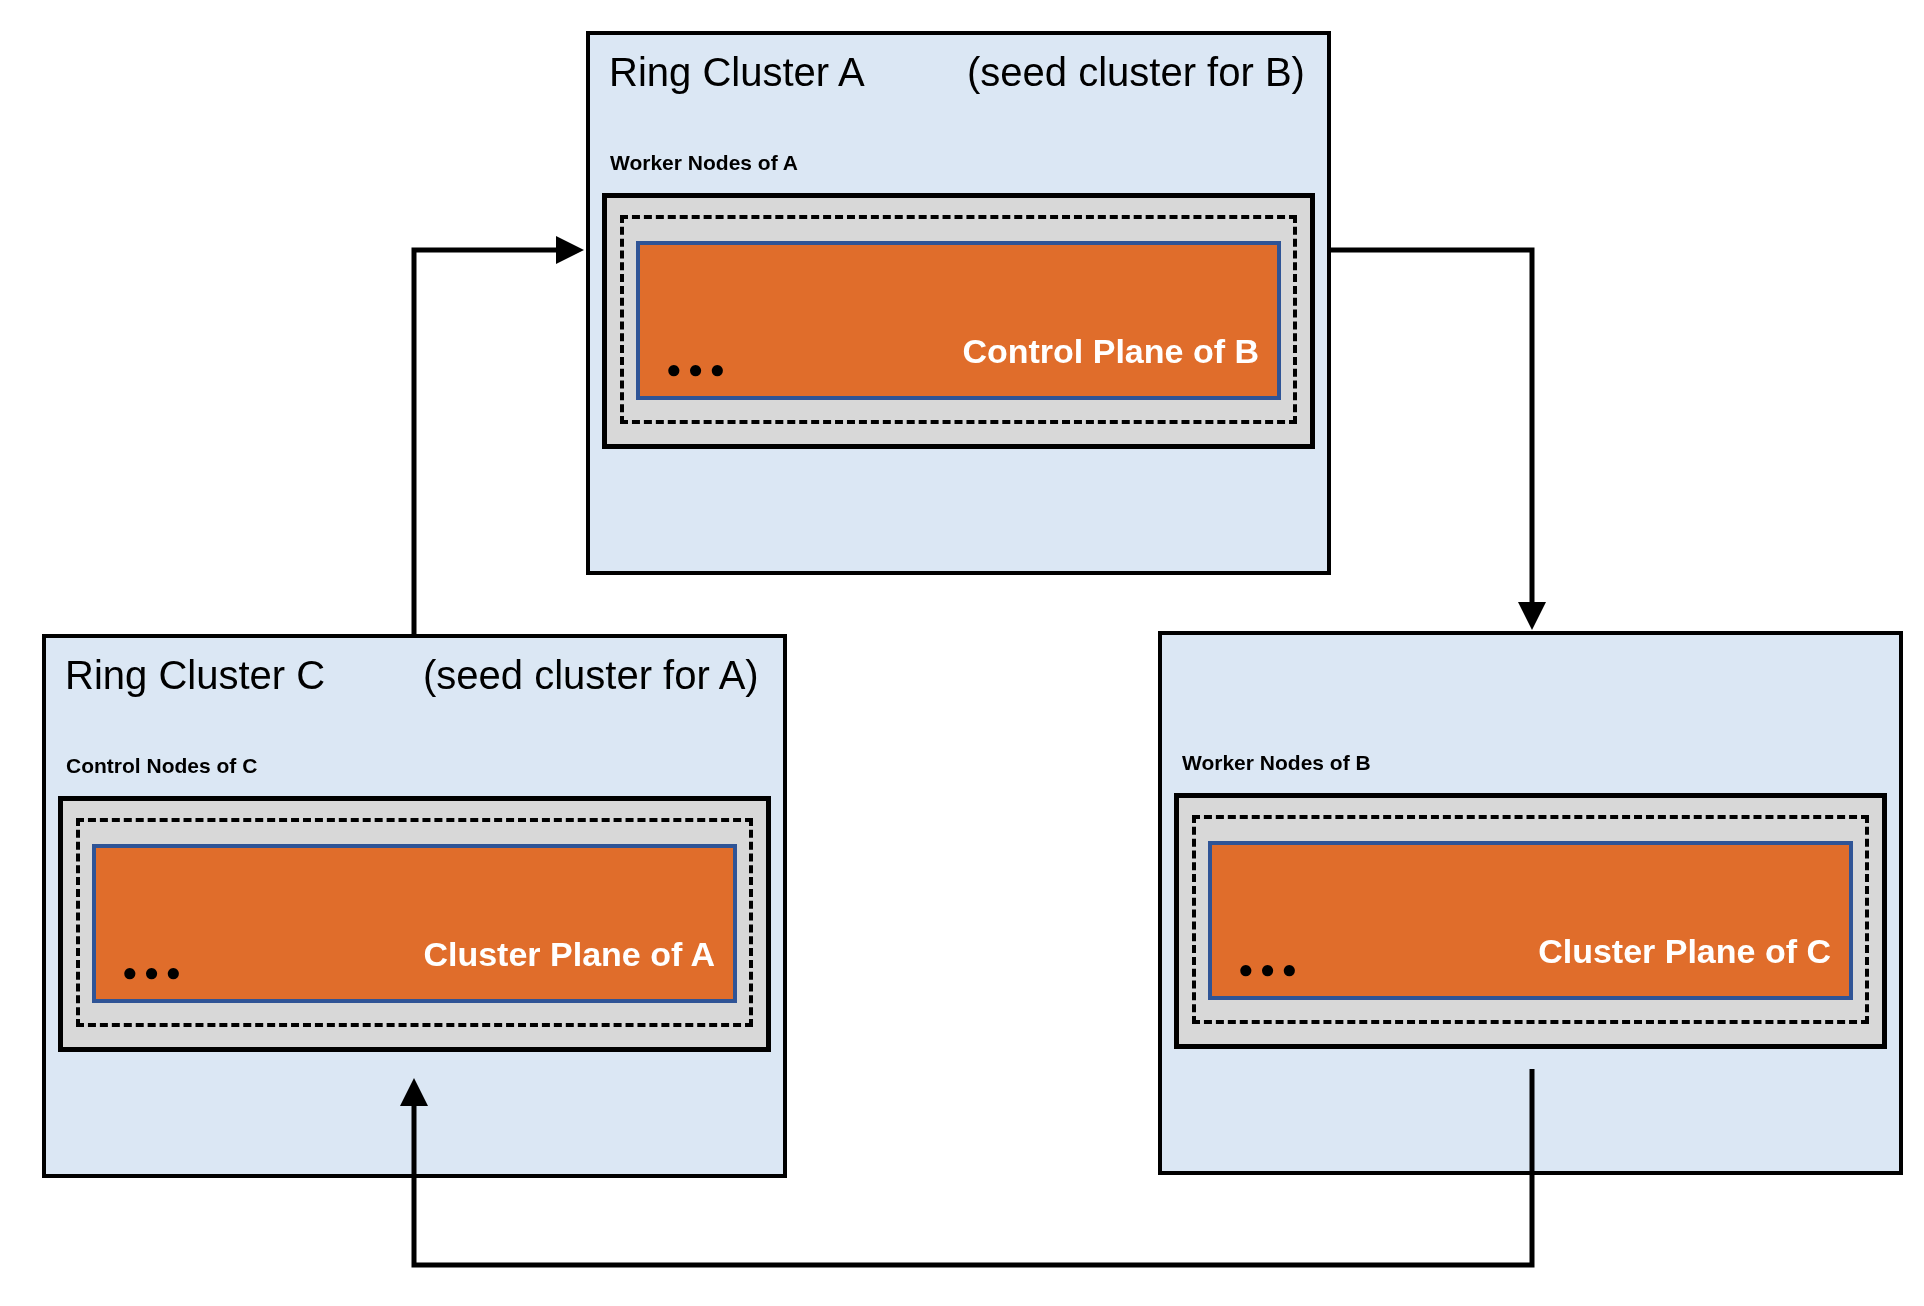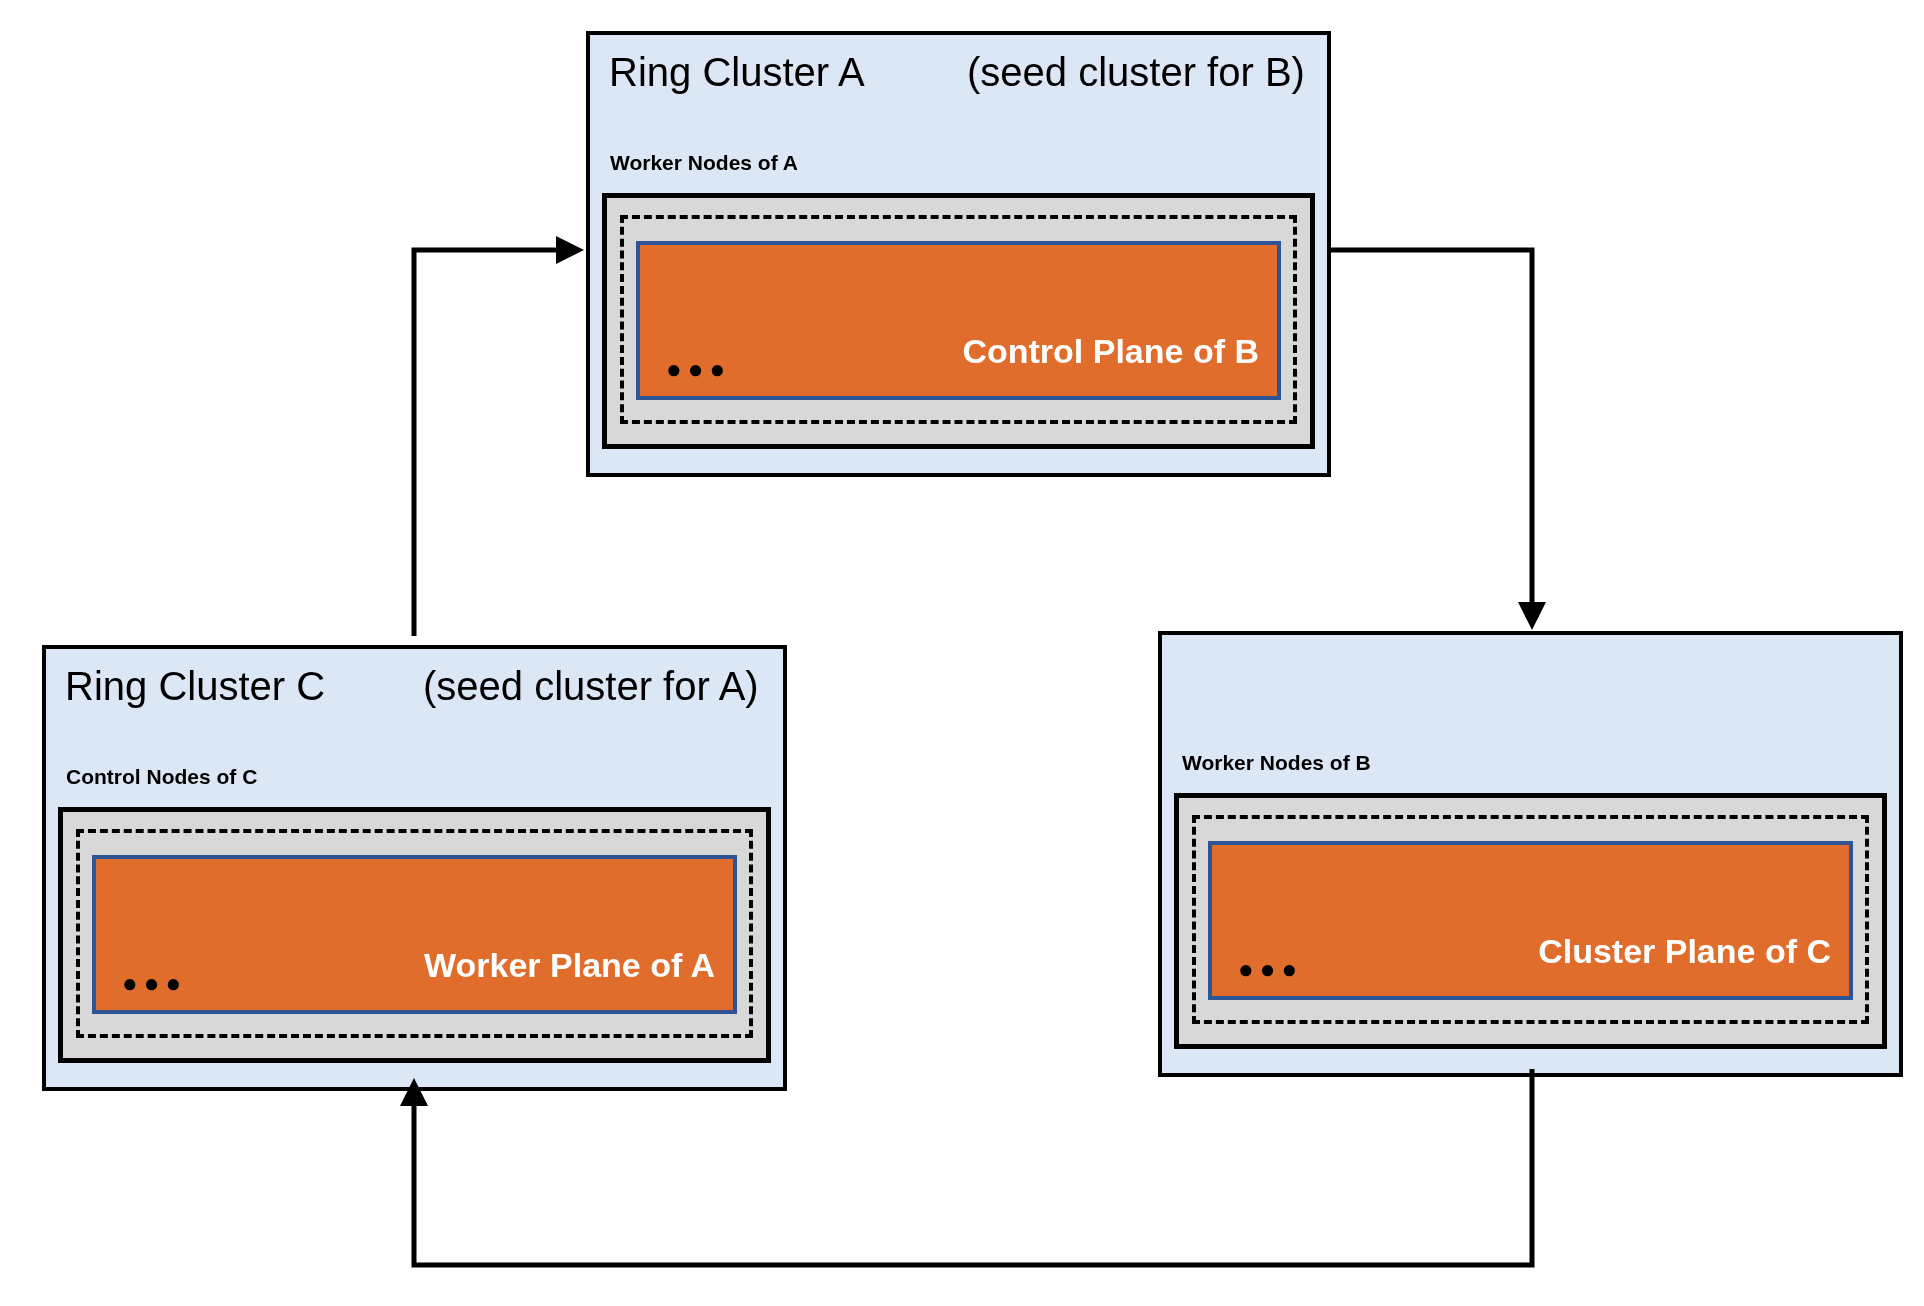--- a/index.html
+++ b/index.html
@@ -23,28 +23,28 @@
   .stage {
     position: relative;
     width: 1924px;
     height: 1306px;
     overflow: hidden;
     background: #ffffff;
   }
   .cluster {
     position: absolute;
     width: 745px;
-    height: 446px;
+    height: 544px;
     background: var(--clusterBg);
     border: 4px solid var(--clusterBorder);
     box-sizing: border-box;
   }
   #cluster-a { left: 586px; top: 31px; }
   #cluster-b { left: 1158px; top: 631px; }
-  #cluster-c { left: 42px;  top: 634px; margin-top: 11px; }
+  #cluster-c { left: 42px;  top: 634px; }
 
   .cluster-title {
     position: absolute;
     left: 19px; top: 13px; right: 8px;
     font-size: 40px;
     line-height: 1.2;
     color: var(--titleText);
     white-space: nowrap;
   }
   .title-main { display: inline-block; min-width: 358px; }
@@ -139,21 +139,21 @@
 
   <div class="cluster" id="cluster-c">
     <div class="cluster-title">
       <span class="title-main">Ring Cluster C</span><span class="title-note">(seed cluster for A)</span>
     </div>
     <div class="worker-label">Control Nodes of C</div>
     <div class="worker-box">
       <div class="dashed-box">
         <div class="control-plane">
           <span class="dots">●●●</span>
-          <span class="cp-label">Worker Plane of A</span>
+          <span class="cp-label">Cluster Plane of A</span>
         </div>
       </div>
     </div>
   </div>
 
   <svg class="arrow-layer" viewBox="0 0 1924 1306">
     <g>
       <path d="M414,636 L414,250 L558,250"></path>
       <polygon points="584,250 556,236 556,264"></polygon>
     </g>

